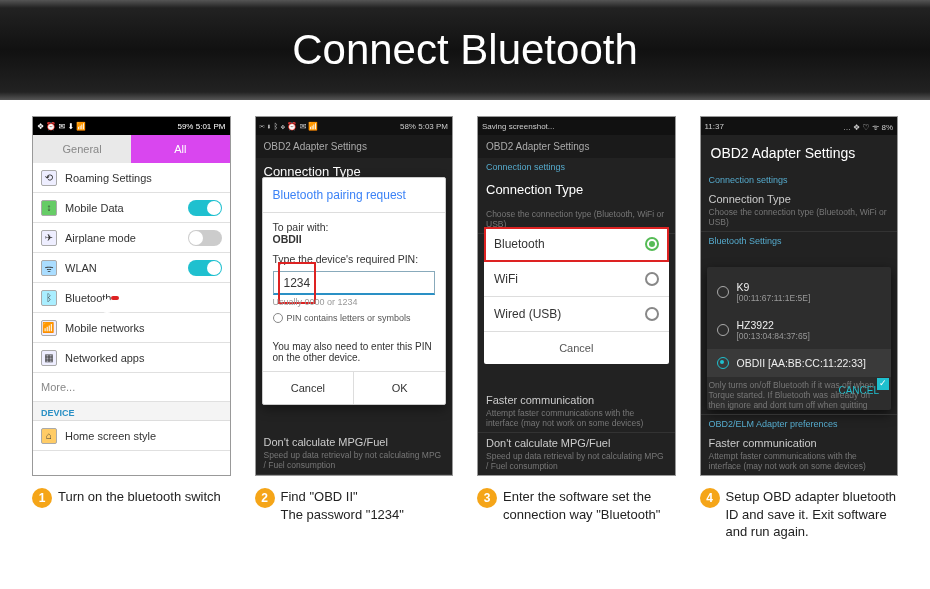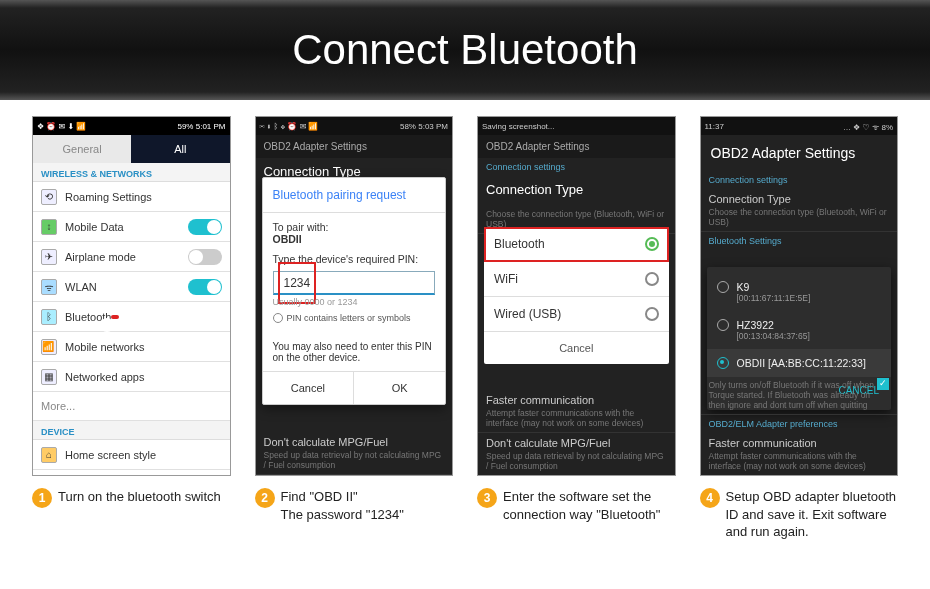--- a/index.html
+++ b/index.html
@@ -9,21 +9,21 @@
   .phones{display:flex;justify-content:space-between;padding:16px 32px 8px 32px;gap:24px}
   .phone{width:200px;height:360px;border:1px solid #999;position:relative;background:#222;color:#eee;font-size:10px;overflow:hidden}
   .statusbar{height:18px;background:#111;color:#ccc;display:flex;justify-content:space-between;align-items:center;padding:0 4px;font-size:8px}
   .statusbar .right{margin-left:auto}
 
   
   .p1{background:#f4f4f4;color:#333}
   .tabs{display:flex;height:28px}
   .tab{flex:1;display:flex;align-items:center;justify-content:center;font-size:11px}
   .tab.inactive{background:#e9e9e9;color:#888}
-  .tab.active{background:#0f172a;color:#fff}
+  .tab.active{background:#d946ef;color:#fff}
   .section-label{color:#2a90c5;font-size:9px;font-weight:bold;padding:6px 8px 2px 8px;border-bottom:1px solid #ddd;background:#f4f4f4}
   .row{display:flex;align-items:center;height:30px;padding:0 8px;border-bottom:1px solid #e0e0e0;background:#fff;font-size:11px;color:#333}
   .row .ic{width:16px;height:16px;margin-right:8px;display:inline-flex;align-items:center;justify-content:center;font-size:10px;border:1px solid #aaa;border-radius:2px;background:#eef}
   .toggle{margin-left:auto;width:34px;height:16px;border-radius:8px;position:relative}
   .toggle.on{background:#1fc0cf}
   .toggle.on::after{content:"";position:absolute;right:1px;top:1px;width:14px;height:14px;border-radius:50%;background:#fff}
   .toggle.off{background:#ccc}
   .toggle.off::after{content:"";position:absolute;left:1px;top:1px;width:14px;height:14px;border-radius:50%;background:#fff}
   .more{color:#888;padding:8px;font-size:11px;background:#fff;border-bottom:1px solid #e0e0e0}
   .bt-focus{border:2px solid #d22;border-radius:3px;padding:0 2px}
@@ -54,21 +54,21 @@
   .chooser{position:absolute;left:6px;right:6px;top:110px;background:#fff;color:#333;border-radius:2px}
   .chooser .opt{display:flex;align-items:center;justify-content:space-between;padding:10px 10px;border-bottom:1px solid #ddd;font-size:12px}
   .chooser .opt .ring{width:14px;height:14px;border:2px solid #888;border-radius:50%;display:inline-block;position:relative}
   .chooser .opt .ring.sel{border-color:#5b5}
   .chooser .opt .ring.sel::after{content:"";position:absolute;left:2px;top:2px;width:6px;height:6px;border-radius:50%;background:#5b5}
   .chooser .opt.first{outline:2px solid #d22;outline-offset:-2px}
   .chooser .cancelbar{text-align:center;padding:10px;color:#555;font-size:11px}
 
   
   .devlist{position:absolute;left:6px;right:6px;top:150px;background:#2d2d2d;color:#eee;border-radius:2px;padding:6px 0;box-shadow:0 4px 12px rgba(0,0,0,.6)}
-  .devlist .dev{display:flex;align-items:flex-start;padding:8px 10px;font-size:10.5px}
+  .devlist .dev{display:flex;align-items:center;padding:8px 10px;font-size:10.5px}
   .devlist .dev .r{width:12px;height:12px;border:1.5px solid #aaa;border-radius:50%;margin-right:8px;position:relative;flex:none}
   .devlist .dev.sel .r{border-color:#1fc0cf}
   .devlist .dev.sel .r::after{content:"";position:absolute;left:2px;top:2px;width:4px;height:4px;border-radius:50%;background:#1fc0cf}
   .devlist .dev.sel{background:#3a3a3a}
   .devlist .mac{color:#999;font-size:8.5px;display:block}
   .devlist .cancel{text-align:right;color:#1fc0cf;font-size:10px;padding:8px 12px}
 
   
   .captions{display:flex;justify-content:space-between;padding:4px 32px 0 32px;gap:24px}
   .cap{width:200px;display:flex;font-size:13px;color:#222;line-height:1.35}
@@ -88,21 +88,20 @@
 
   <div class="phone p1">
     <div class="statusbar" style="background:#000;color:#fff">
       <span>❖ ⏰ ✉ ⬇ 📶</span>
       <span class="right">59%  5:01 PM</span>
     </div>
     <div class="tabs">
       <div class="tab inactive">General</div>
       <div class="tab active">All</div>
     </div>
-    <div class="section-label">WIRELESS &amp; NETWORKS</div>
     <div class="row">
         <span class="ic">⟲</span>
         <span>Roaming Settings</span>
       </div>
     <div class="row">
         <span class="ic" style="background:#6c6">↕</span>
         <span>Mobile Data</span>
         <span class="toggle on"></span>
       </div>
     <div class="row">

